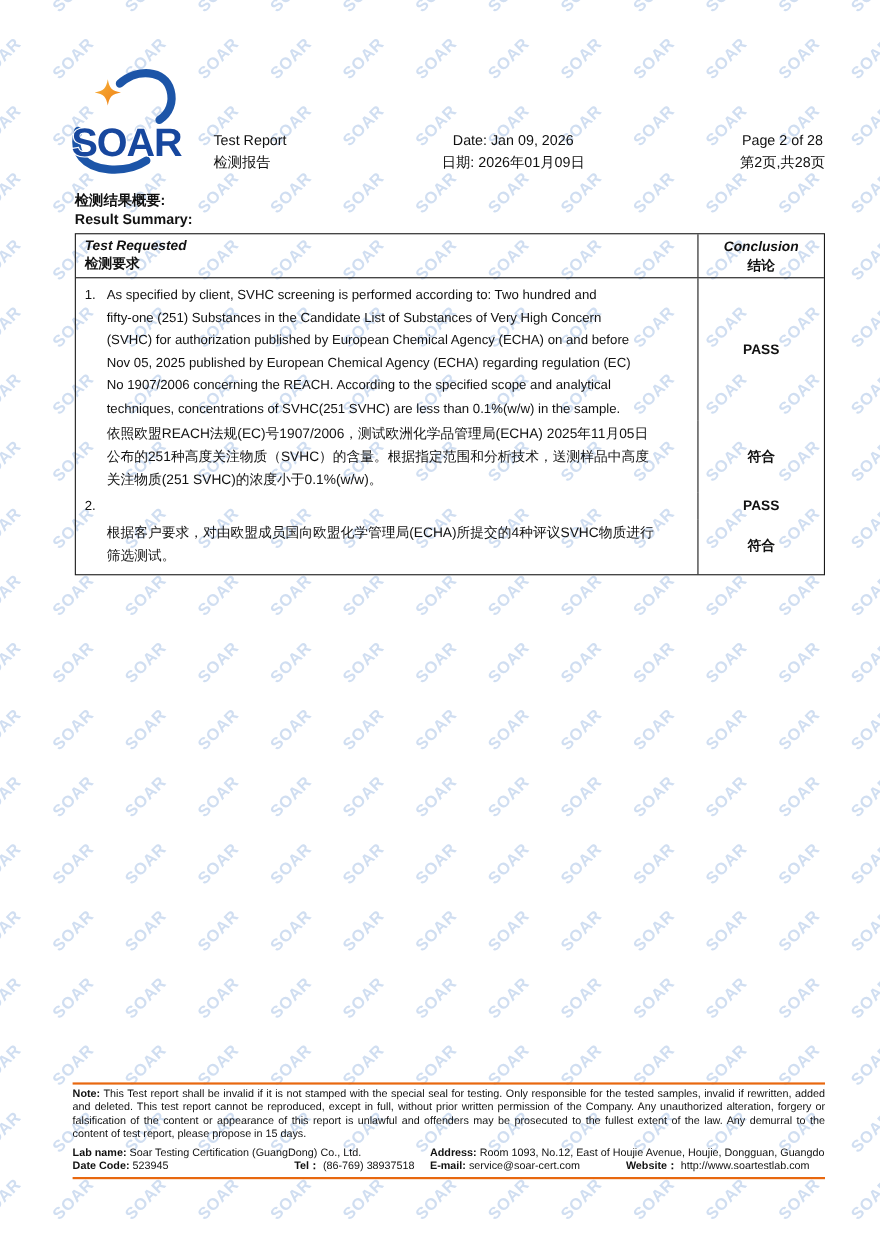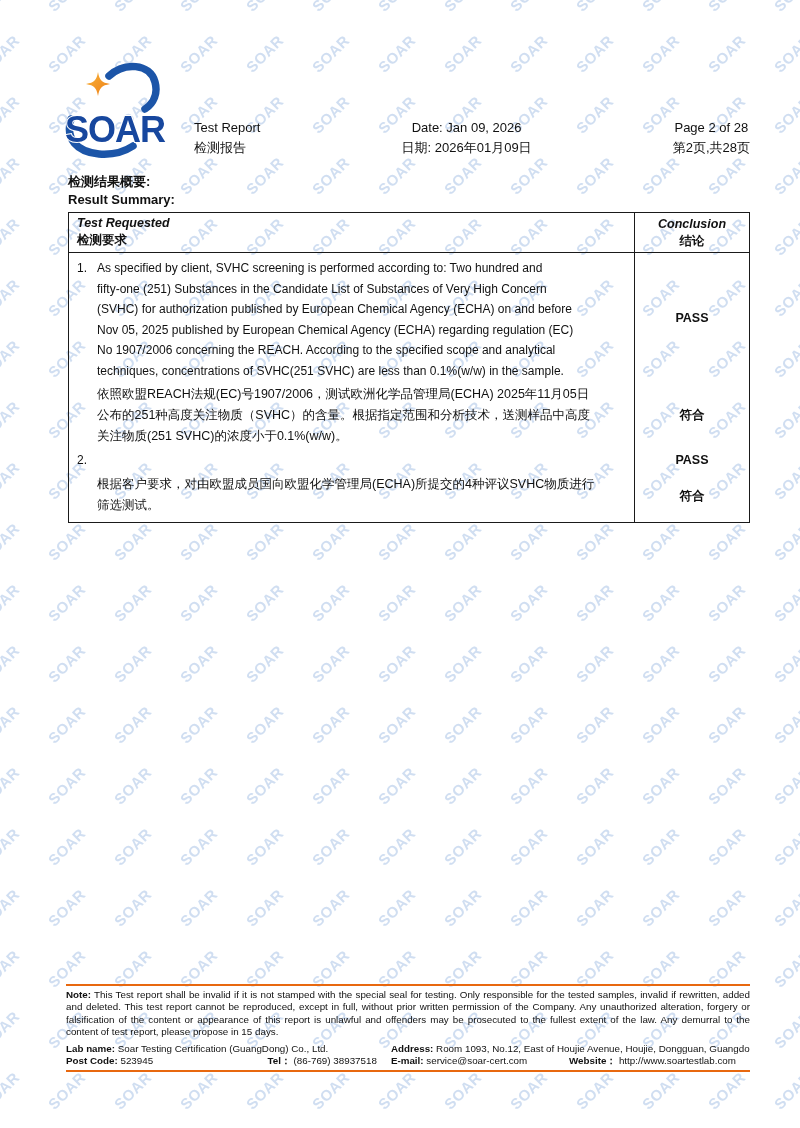--- a/index.html
+++ b/index.html
@@ -425,21 +425,21 @@
       <div class="li-cell">
         <b>Lab name:</b>
         <span>Soar Testing Certification (GuangDong) Co., Ltd.</span>
       </div>
       <div class="li-cell">
         <b>Address:</b>
         <span>Room 1093, No.12, East of Houjie Avenue, Houjie, Dongguan, Guangdong, China</span>
       </div>
       <div class="li-cell li-row2">
         <span>
-          <b>Post Code:</b>
+          <b>Date Code:</b>
           <span>523945</span>
         </span>
         <span>
           <b>Tel：</b>
           <span>(86-769) 38937518</span>
         </span>
       </div>
       <div class="li-cell li-row2">
         <span>
           <b>E-mail:</b>

